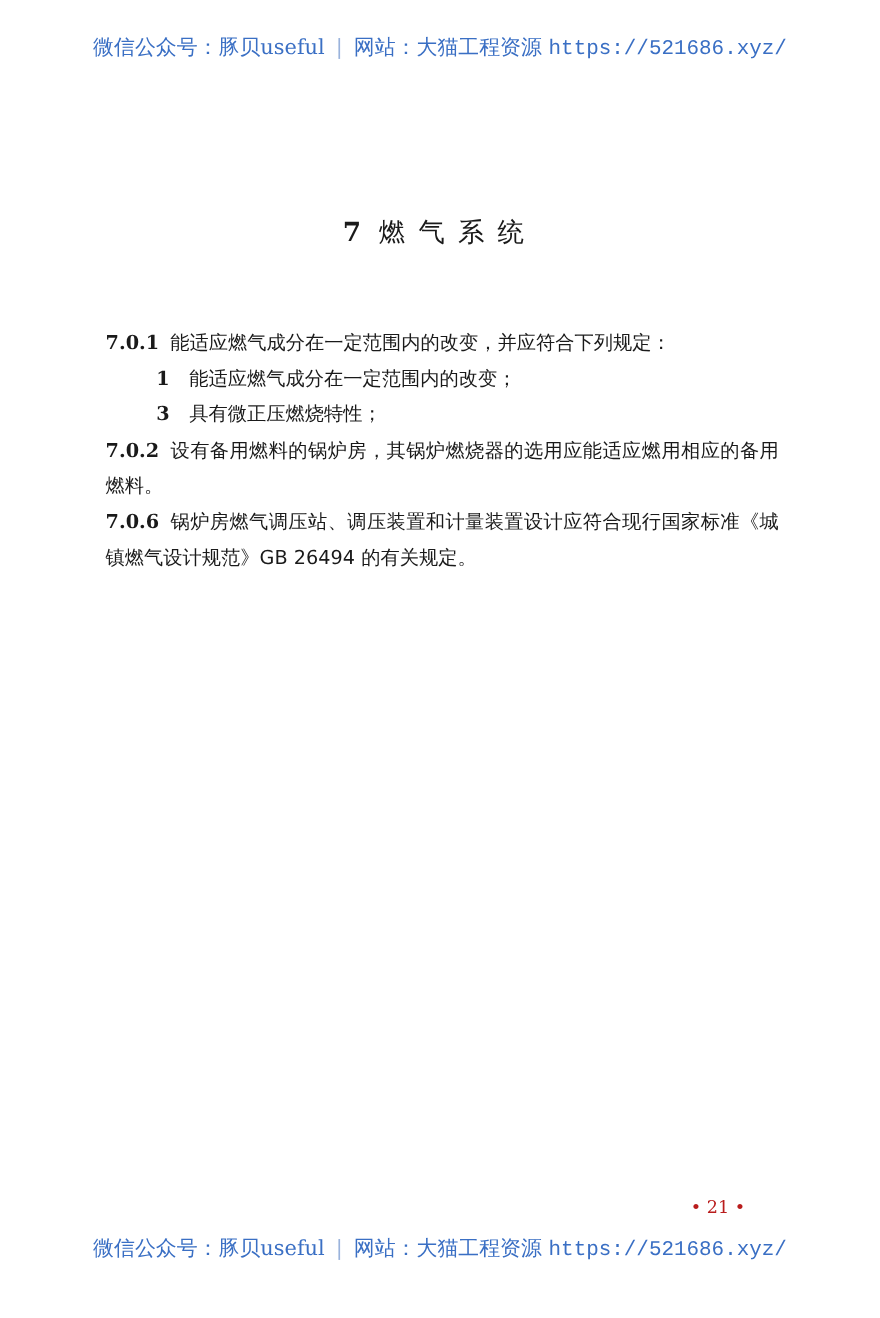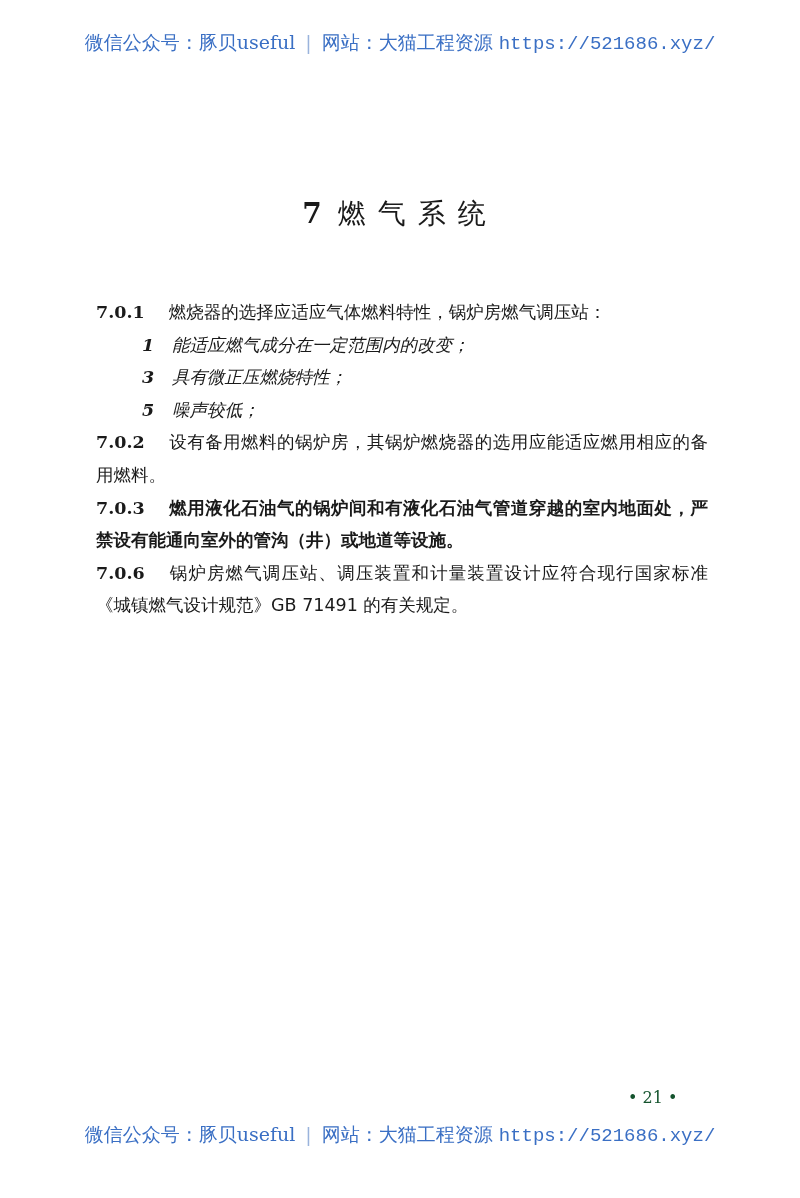--- a/index.html
+++ b/index.html
@@ -35,21 +35,21 @@
     .watermark .sep {
       color: #9ab3dc;
       margin: 0 10px;
     }
     .chapter-title {
       position: absolute;
       top: 195px;
       left: 0;
       width: 800px;
       text-align: center;
-      font-size: 28px;
+      font-size: 24px;
       letter-spacing: 12px;
     }
     .chapter-title .num {
       font-weight: bold;
       margin-right: 16px;
       letter-spacing: 0;
     }
     .content {
       position: absolute;
       left: 96px;
@@ -59,86 +59,79 @@
       font-size: 17.5px;
       line-height: 32.6px;
       text-align: justify;
     }
     .clause {
       margin: 0;
     }
     .clause-num {
       font-family: "DejaVu Serif", "Liberation Serif", serif;
       font-weight: bold;
-      margin-right: 24px;
+      margin-right: 10px;
     }
     .clause.bold .clause-text {
       font-weight: bold;
     }
     .item {
       padding-left: 46px;
-      font-style: italic;
     }
     .item-num {
       font-family: "DejaVu Serif", "Liberation Serif", serif;
       font-weight: bold;
       display: inline-block;
       width: 30px;
     }
     sup {
       font-size: 10px;
       line-height: 0;
     }
     .page-number {
       position: absolute;
       top: 1088px;
       left: 628px;
       font-size: 16px;
       font-family: "DejaVu Serif", "Liberation Serif", serif;
-      color: #14532d;
+      color: #b91c1c;
     }
   </style>
 </head>
 <body>
 
 <div class="watermark top">
   <span>微信公众号：豚贝useful</span><span class="sep">|</span><span>网站：大猫工程资源</span> <span class="url">https://521686.xyz/</span>
 </div>
 
 <div class="chapter-title">
   <span class="num">7</span><span>燃气系统</span>
 </div>
 
 <div class="content">
 
   <p class="clause">
-    <span class="clause-num">7.0.1</span><span class="clause-text">燃烧器的选择应适应气体燃料特性，锅炉房燃气调压站：</span>
+    <span class="clause-num">7.0.1</span><span class="clause-text">能适应燃气成分在一定范围内的改变，并应符合下列规定：</span>
   </p>
   <div class="item">
     <span class="item-num">1</span><span>能适应燃气成分在一定范围内的改变；</span>
   </div>
   <div class="item">
     <span class="item-num">3</span><span>具有微正压燃烧特性；</span>
   </div>
-  <div class="item">
-    <span class="item-num">5</span><span>噪声较低；</span>
-  </div>
 
   <p class="clause">
     <span class="clause-num">7.0.2</span><span class="clause-text">设有备用燃料的锅炉房，其锅炉燃烧器的选用应能适应燃用相应的备用燃料。</span>
   </p>
 
-  <p class="clause bold">
-    <span class="clause-num">7.0.3</span><span class="clause-text">燃用液化石油气的锅炉间和有液化石油气管道穿越的室内地面处，严禁设有能通向室外的管沟（井）或地道等设施。</span>
-  </p>
 
 
 
   <p class="clause">
-    <span class="clause-num">7.0.6</span><span class="clause-text">锅炉房燃气调压站、调压装置和计量装置设计应符合现行国家标准《城镇燃气设计规范》GB 71491 的有关规定。</span>
+    <span class="clause-num">7.0.6</span><span class="clause-text">锅炉房燃气调压站、调压装置和计量装置设计应符合现行国家标准《城镇燃气设计规范》GB 26494 的有关规定。</span>
   </p>
 </div>
 
 <div class="page-number">• 21 •</div>
 
 <div class="watermark bottom">
   <span>微信公众号：豚贝useful</span><span class="sep">|</span><span>网站：大猫工程资源</span> <span class="url">https://521686.xyz/</span>
 </div>
 
 </body></html>

